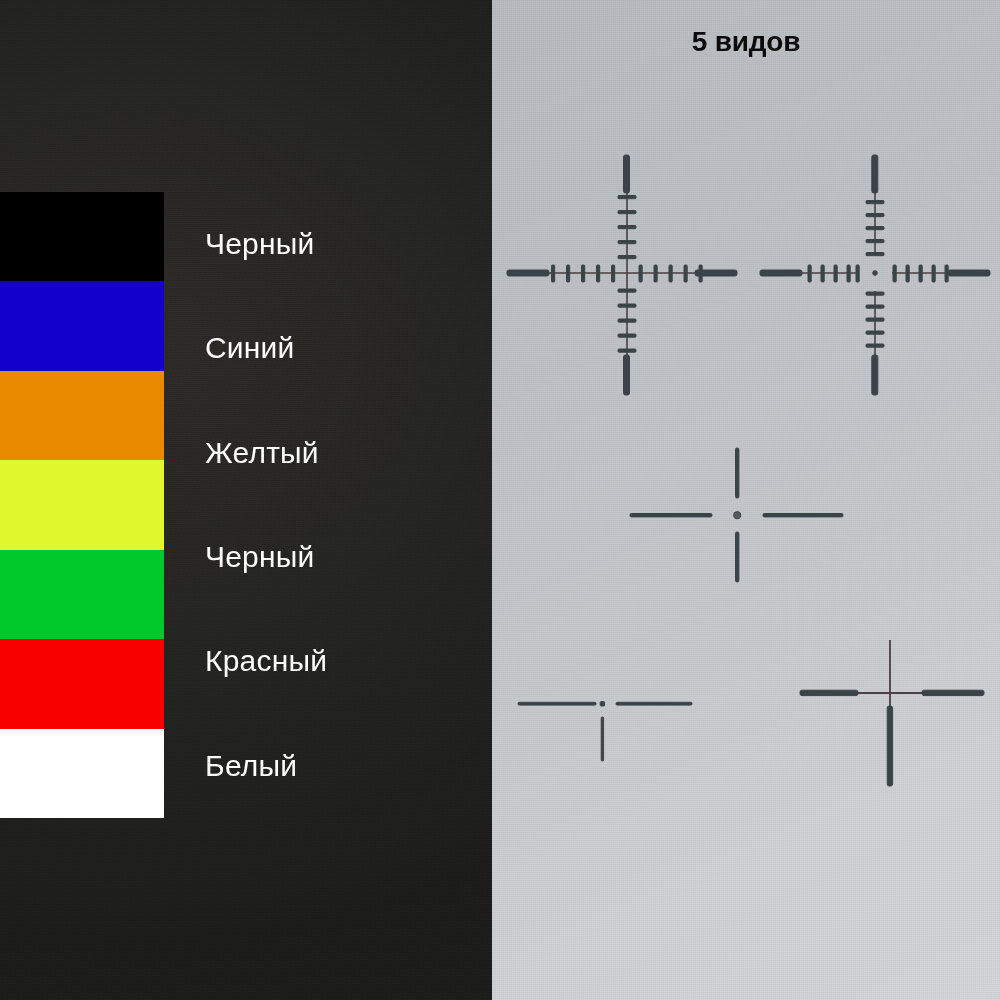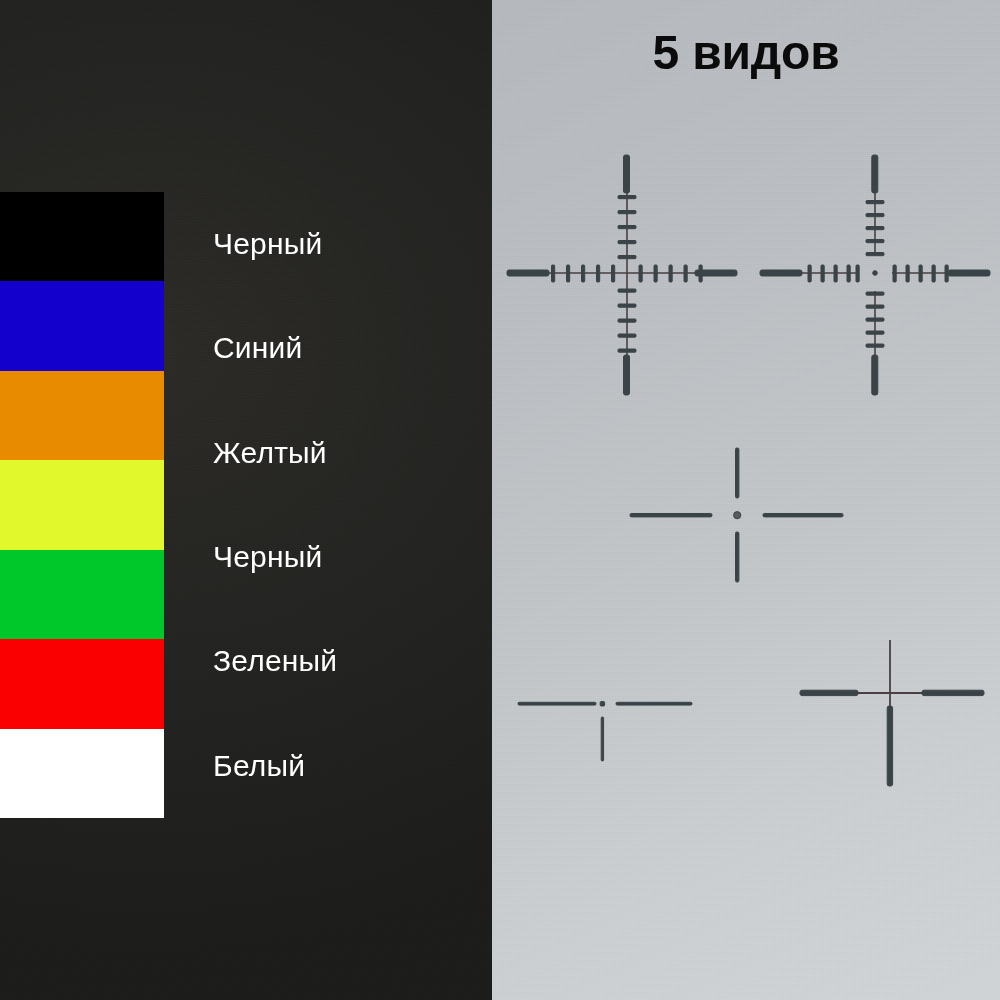--- a/index.html
+++ b/index.html
@@ -68,21 +68,20 @@
   }
 
   .label-col {
     position: absolute;
     left: 205px;
     top: 192px;
     width: 280px;
     height: 626px;
     display: flex;
     flex-direction: column;
-    margin-left: 8px;
   }
   .color-label {
     flex: 1 1 0;
     display: flex;
     align-items: center;
     color: #ffffff;
     font-size: 30px;
     font-weight: normal;
     white-space: nowrap;
     letter-spacing: .2px;
@@ -108,21 +107,21 @@
       repeating-linear-gradient(90deg, rgba(255,255,255,.04) 0 1px, rgba(0,0,0,.03) 1px 2px);
   }
 
   .right-title {
     position: absolute;
     left: 0;
     top: 26px;
     width: 508px;
     text-align: center;
     color: #0b0b0c;
-    font-size: 48px;
+    font-size: 28px;
     font-weight: bold;
     line-height: 1.12;
     letter-spacing: -.2px;
   }
 
   .reticle-svg {
     position: absolute;
     overflow: visible;
   }
 </style>
@@ -143,21 +142,21 @@
       <div class="swatch" style="background: rgb(0, 200, 42);"></div>
       <div class="swatch" style="background: rgb(250, 0, 0);"></div>
       <div class="swatch" style="background: rgb(255, 255, 255);"></div>
     </div>
 
     <div class="label-col">
       <div class="color-label">Черный</div>
       <div class="color-label">Синий</div>
       <div class="color-label">Желтый</div>
       <div class="color-label">Черный</div>
-      <div class="color-label">Зеленый</div>
+      <div class="color-label">Красный</div>
       <div class="color-label">Белый</div>
     </div>
   </div>
 
   <div class="right-panel">
     <div class="grain-light"></div>
 
     <div class="right-title">
       <div>5 видов</div>
     </div>

